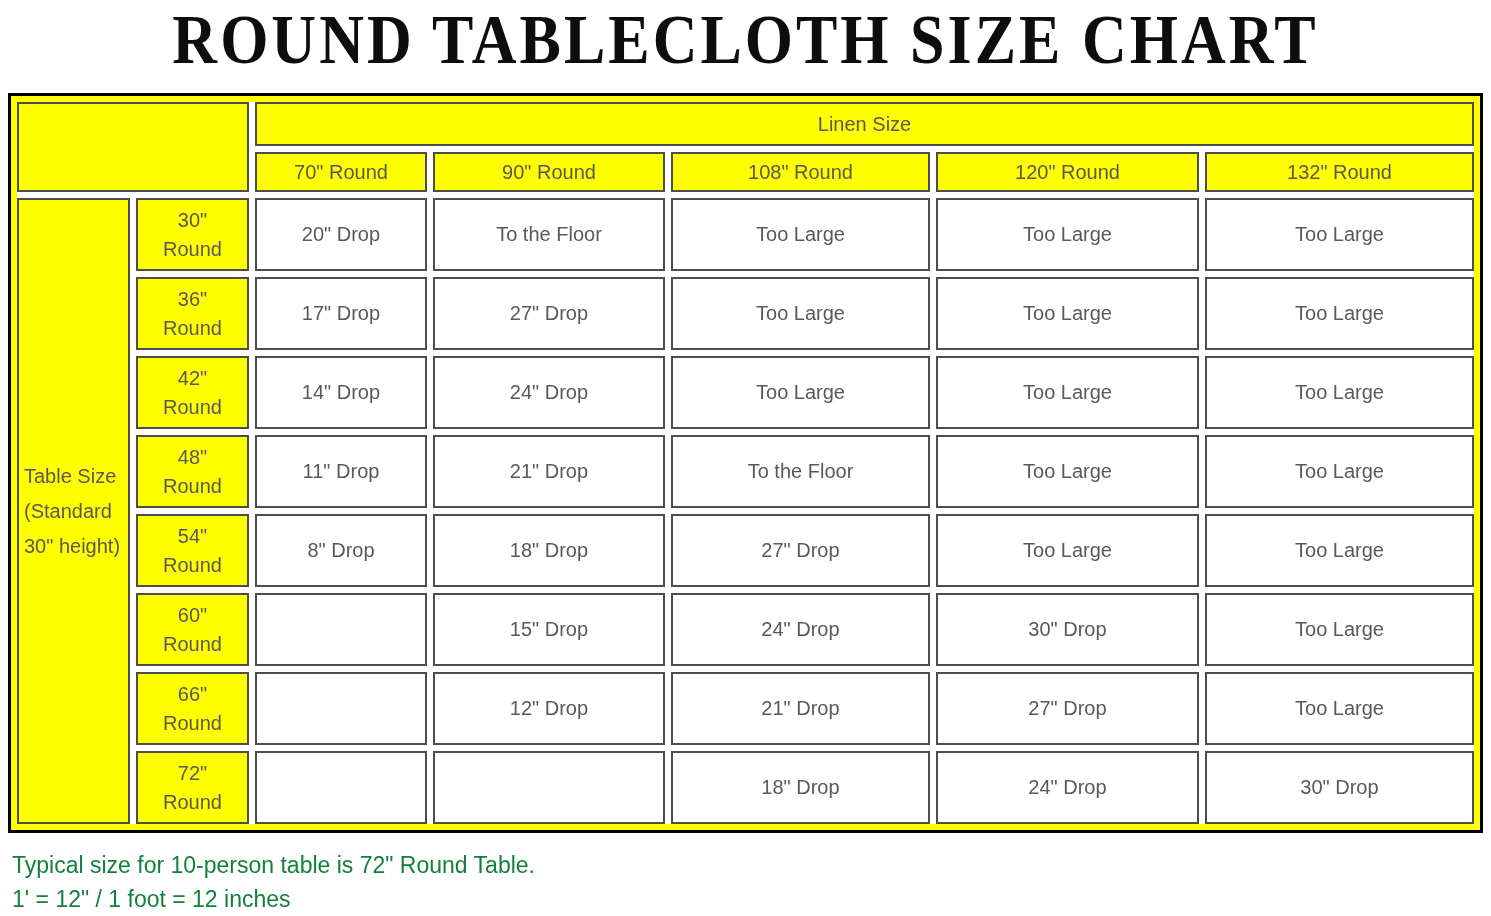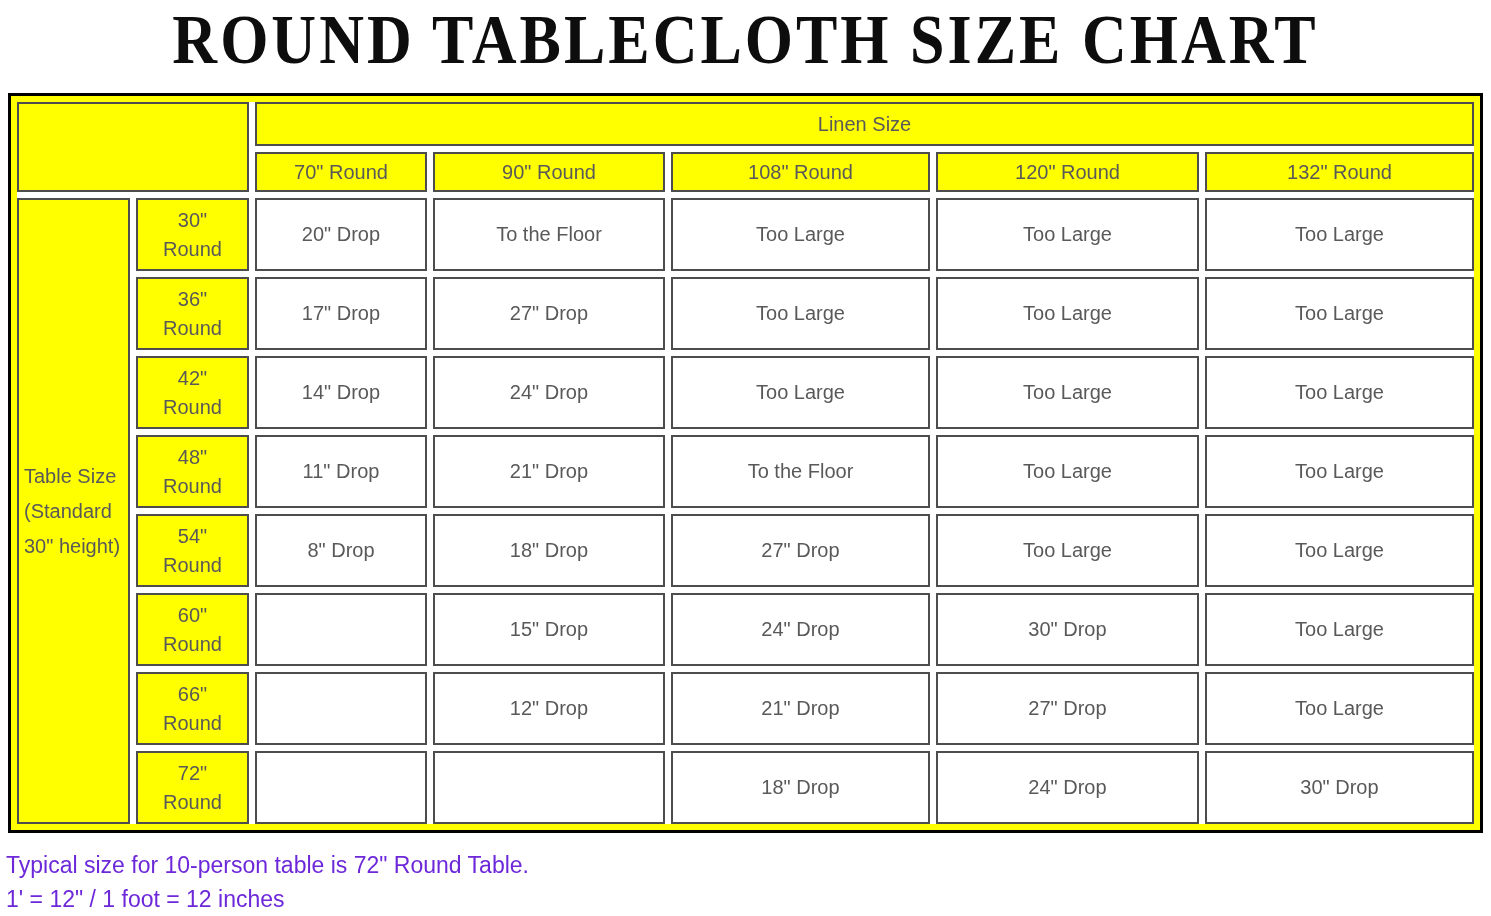--- a/index.html
+++ b/index.html
@@ -61,24 +61,24 @@
     grid-column: 1;
     justify-content: flex-start;
     text-align: left;
     padding-left: 5px;
     line-height: 1.75;
   }
   .row-header { flex-direction: column; line-height: 1.45; }
   .row-header span { display: block; }
   .footer {
     position: absolute;
-    left: 6px;
+    left: 12px;
     top: 848px;
     font-size: 23px;
-    color: #6d28d9;
+    color: #15803d;
     line-height: 34px;
   }
 </style>
 </head>
 <body>
 
 <div class="page-title">ROUND TABLECLOTH SIZE CHART</div>
 
 <div class="chart-table">
   <div class="table-grid">

